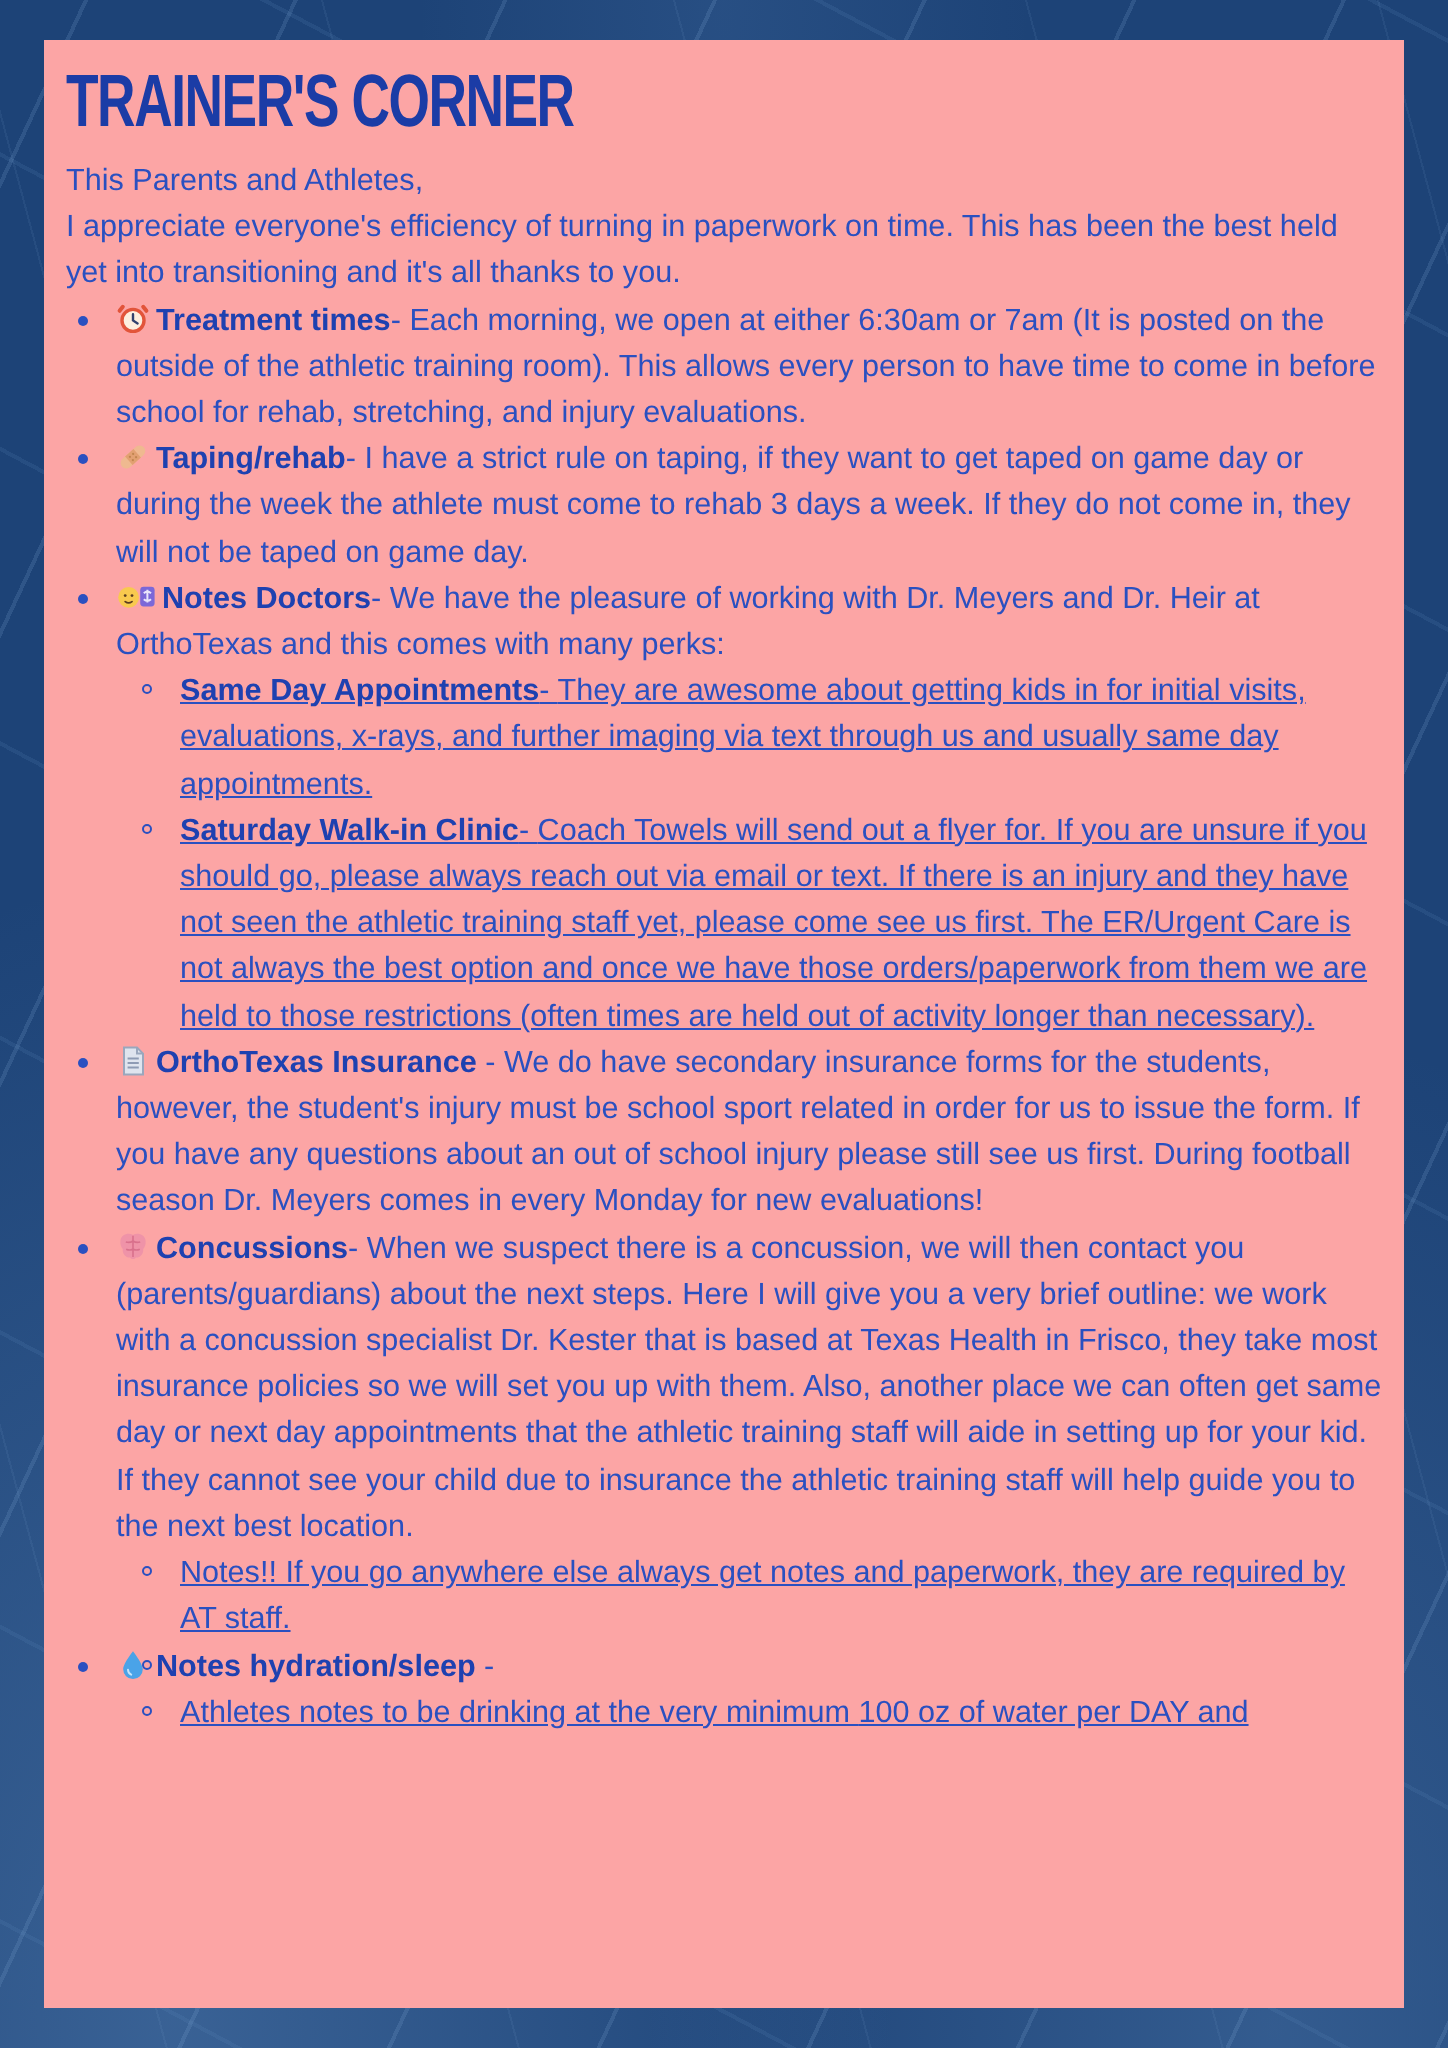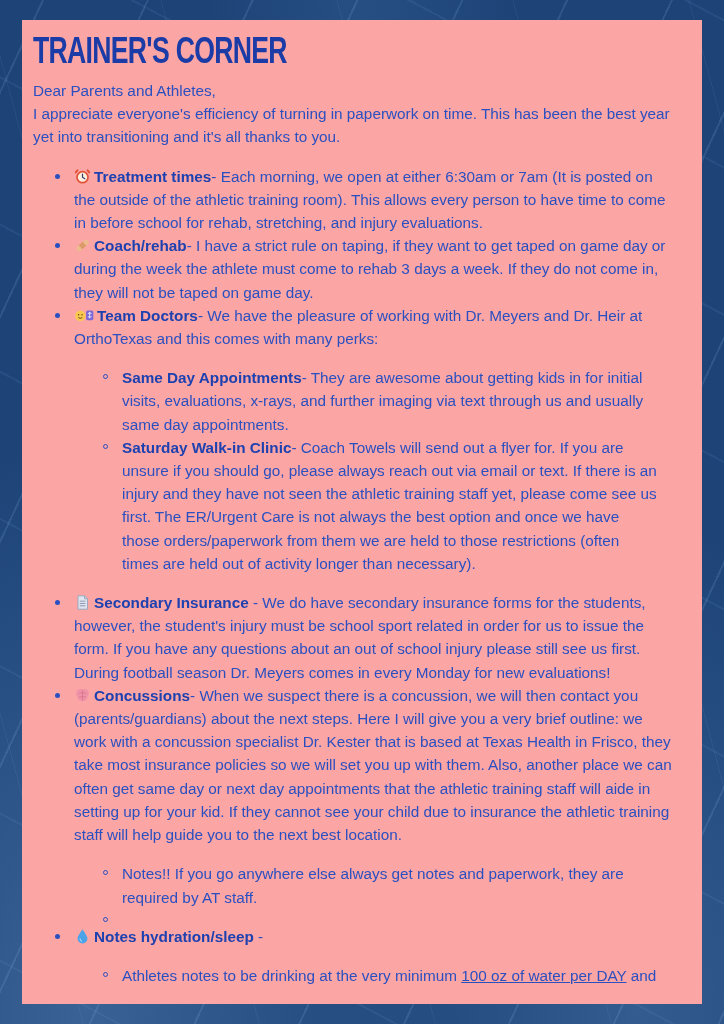--- a/index.html
+++ b/index.html
@@ -30,68 +30,68 @@
   h1.title{
     margin:4px 0 10px 0;line-height:1;color:var(--title);
     font-size:37px;font-weight:800;white-space:nowrap;
   }
   .title-inner{display:inline-block;transform:scaleX(.72);transform-origin:left center;letter-spacing:-1px;}
   .body-p,.li1,.li2,.tail{
     color:var(--body);font-size:15.3px;line-height:23.2px;
   }
   .body-p{margin:0;}
   b.bh,b.bseg{color:var(--bold);font-weight:700;}
-  ul{list-style:none;margin:16px;padding:0;}
+  ul{list-style:none;margin:0;padding:0;}
   .li1{position:relative;padding-left:25px;}
   .dot{position:absolute;left:6px;top:9px;width:5px;height:5px;border-radius:50%;background:var(--body);}
   .ic{display:inline-block;vertical-align:-3px;margin-right:3px;line-height:0;}
-  .li2{position:relative;padding-left:32px;}
+  .li2{position:relative;padding-left:32px;text-decoration:underline;}
   .ring{position:absolute;left:13px;top:8px;width:5px;height:5px;border:1.5px solid var(--body);border-radius:50%;}
   .useg{text-decoration:underline;}
 </style>
 </head>
 <body>
 
 <div class="page">
   <h1 class="title"><span class="title-inner">TRAINER'S CORNER</span></h1>
-  <p class="body-p">Dear Parents and Athletes,</p>
-  <p class="body-p">I appreciate everyone's efficiency of turning in paperwork on time. This has been the best year yet into transitioning and it's all thanks to you.</p>
+  <p class="body-p">This Parents and Athletes,</p>
+  <p class="body-p">I appreciate everyone's efficiency of turning in paperwork on time. This has been the best held yet into transitioning and it's all thanks to you.</p>
 
   <ul id="bullets">
       <li class="li1"><span class="dot"></span><span class="ic"><svg viewBox="0 0 17 17" width="17" height="17">
             <path d="M3.4 2.4 1.8 4.4 M13.6 2.4 15.2 4.4" stroke="#e2543a" stroke-width="2" stroke-linecap="round" fill="none"></path>
             <circle cx="8.5" cy="9.2" r="5.5" fill="#fdeede" stroke="#e2543a" stroke-width="1.7"></circle>
             <path d="M8.5 6.1 V9.2 l2.3 1.5" stroke="#31416e" stroke-width="1.2" fill="none" stroke-linecap="round"></path>
           </svg></span><b class="bh">Treatment times</b>- <span>Each morning, we open at either 6:30am or 7am (It is posted on the outside of the athletic training room). This allows every person to have time to come in before school for rehab, stretching, and injury evaluations.</span></li>
       <li class="li1"><span class="dot"></span><span class="ic"><svg viewBox="0 0 17 17" width="17" height="17">
             <g transform="rotate(-42 8.5 8.5)">
               <rect x="1.2" y="5.7" width="14.6" height="5.6" rx="2.8" fill="#efb990"></rect>
               <rect x="5.7" y="5.7" width="5.6" height="5.6" fill="#e2a072"></rect>
               <circle cx="7.4" cy="7.4" r=".55" fill="#c0854f"></circle>
               <circle cx="9.6" cy="7.4" r=".55" fill="#c0854f"></circle>
               <circle cx="7.4" cy="9.6" r=".55" fill="#c0854f"></circle>
               <circle cx="9.6" cy="9.6" r=".55" fill="#c0854f"></circle>
             </g>
-          </svg></span><b class="bh">Coach/rehab</b>- <span>I have a strict rule on taping, if they want to get taped on game day or during the week the athlete must come to rehab 3 days a week. If they do not come in, they will not be taped on game day.</span></li>
+          </svg></span><b class="bh">Taping/rehab</b>- <span>I have a strict rule on taping, if they want to get taped on game day or during the week the athlete must come to rehab 3 days a week. If they do not come in, they will not be taped on game day.</span></li>
       <li class="li1"><span class="dot"></span><span class="ic"><svg viewBox="0 0 20 17" width="20" height="17">
             <circle cx="6.3" cy="8.7" r="5.2" fill="#f8c94e"></circle>
             <circle cx="4.6" cy="7.8" r=".7" fill="#5a3d20"></circle>
             <circle cx="8" cy="7.8" r=".7" fill="#5a3d20"></circle>
             <path d="M4.6 10.8 q1.7 1.3 3.4 0" stroke="#5a3d20" stroke-width=".9" fill="none" stroke-linecap="round"></path>
             <rect x="12.1" y="3.4" width="7.2" height="9.8" rx="1.7" fill="#7b68d8"></rect>
             <path d="M15.7 4.9 v6.4 M13.9 6.6 q1.8-1.6 3.6 0 M13.9 9.6 q1.8 1.6 3.6 0" stroke="#e9e5fb" stroke-width="1" fill="none"></path>
-          </svg></span><b class="bh">Team Doctors</b>- <span>We have the pleasure of working with Dr. Meyers and Dr. Heir at OrthoTexas and this comes with many perks:</span><ul>
+          </svg></span><b class="bh">Notes Doctors</b>- <span>We have the pleasure of working with Dr. Meyers and Dr. Heir at OrthoTexas and this comes with many perks:</span><ul>
           <li class="li2"><span class="ring"></span><b class="bh">Same Day Appointments</b>- <span>They are awesome about getting kids in for initial visits, evaluations, x-rays, and further imaging via text through us and usually same day appointments.</span></li>
           <li class="li2"><span class="ring"></span><b class="bh">Saturday Walk-in Clinic</b>- <span>Coach Towels will send out a flyer for. If you are unsure if you should go, please always reach out via email or text. If there is an injury and they have not seen the athletic training staff yet, please come see us first. The ER/Urgent Care is not always the best option and once we have those orders/paperwork from them we are held to those restrictions (often times are held out of activity longer than necessary).</span></li>
         </ul></li>
       <li class="li1"><span class="dot"></span><span class="ic"><svg viewBox="0 0 17 17" width="17" height="17">
             <path d="M4 1.8 h6.5 l3 3 V15.2 H4 Z" fill="#dfe4ee" stroke="#9aa7bd" stroke-width="1"></path>
             <path d="M10.5 1.8 v3 h3" fill="none" stroke="#9aa7bd" stroke-width="1"></path>
             <path d="M5.8 7.2 h5.6 M5.8 9.5 h5.6 M5.8 11.8 h5.6" stroke="#8e9bb4" stroke-width="1"></path>
-          </svg></span><b class="bh">Secondary Insurance</b> - <span>We do have secondary insurance forms for the students, however, the student's injury must be school sport related in order for us to issue the form. If you have any questions about an out of school injury please still see us first. During football season Dr. Meyers comes in every Monday for new evaluations!</span></li>
+          </svg></span><b class="bh">OrthoTexas Insurance</b> - <span>We do have secondary insurance forms for the students, however, the student's injury must be school sport related in order for us to issue the form. If you have any questions about an out of school injury please still see us first. During football season Dr. Meyers comes in every Monday for new evaluations!</span></li>
       <li class="li1"><span class="dot"></span><span class="ic"><svg viewBox="0 0 17 17" width="17" height="17">
             <path d="M8.5 2.5 c-2.1-1.4-6-.4-6.3 2.9-.2 2 .4 3.1 1.2 4.1-.3 2.4 1.4 4.4 3.7 4.3 .5 1 2.3 1 2.8 0 2.3.1 4-1.9 3.7-4.3 .8-1 1.4-2.1 1.2-4.1-.3-3.3-4.2-4.3-6.3-2.9z" fill="#ef93a8"></path>
             <path d="M8.5 2.9 v10.6 M4.9 6 q2 .6 3.6-.5 M12.1 6 q-2 .6-3.6-.5 M5.1 9.6 q1.8.9 3.4-.1 M11.9 9.6 q-1.8.9-3.4-.1" stroke="#d9718c" stroke-width=".8" fill="none"></path>
           </svg></span><b class="bh">Concussions</b>- <span>When we suspect there is a concussion, we will then contact you (parents/guardians) about the next steps. Here I will give you a very brief outline: we work with a concussion specialist Dr. Kester that is based at Texas Health in Frisco, they take most insurance policies so we will set you up with them. Also, another place we can often get same day or next day appointments that the athletic training staff will aide in setting up for your kid. If they cannot see your child due to insurance the athletic training staff will help guide you to the next best location.</span><ul>
           <li class="li2"><span class="ring"></span><span>Notes!! If you go anywhere else always get notes and paperwork, they are required by AT staff.</span></li>
           <li class="li2"><span class="ring"></span></li>
         </ul></li>
       <li class="li1"><span class="dot"></span><span class="ic"><svg viewBox="0 0 17 17" width="17" height="17">
             <path d="M8.5 1.6 C8.5 1.6 3.6 7.8 3.6 10.6 a4.9 4.9 0 0 0 9.8 0 C13.4 7.8 8.5 1.6 8.5 1.6 Z" fill="#4aa3e8"></path>
             <path d="M6 10.9 a2.7 2.7 0 0 0 1.6 2.4" stroke="#c3e4fa" stroke-width="1" fill="none" stroke-linecap="round"></path>

